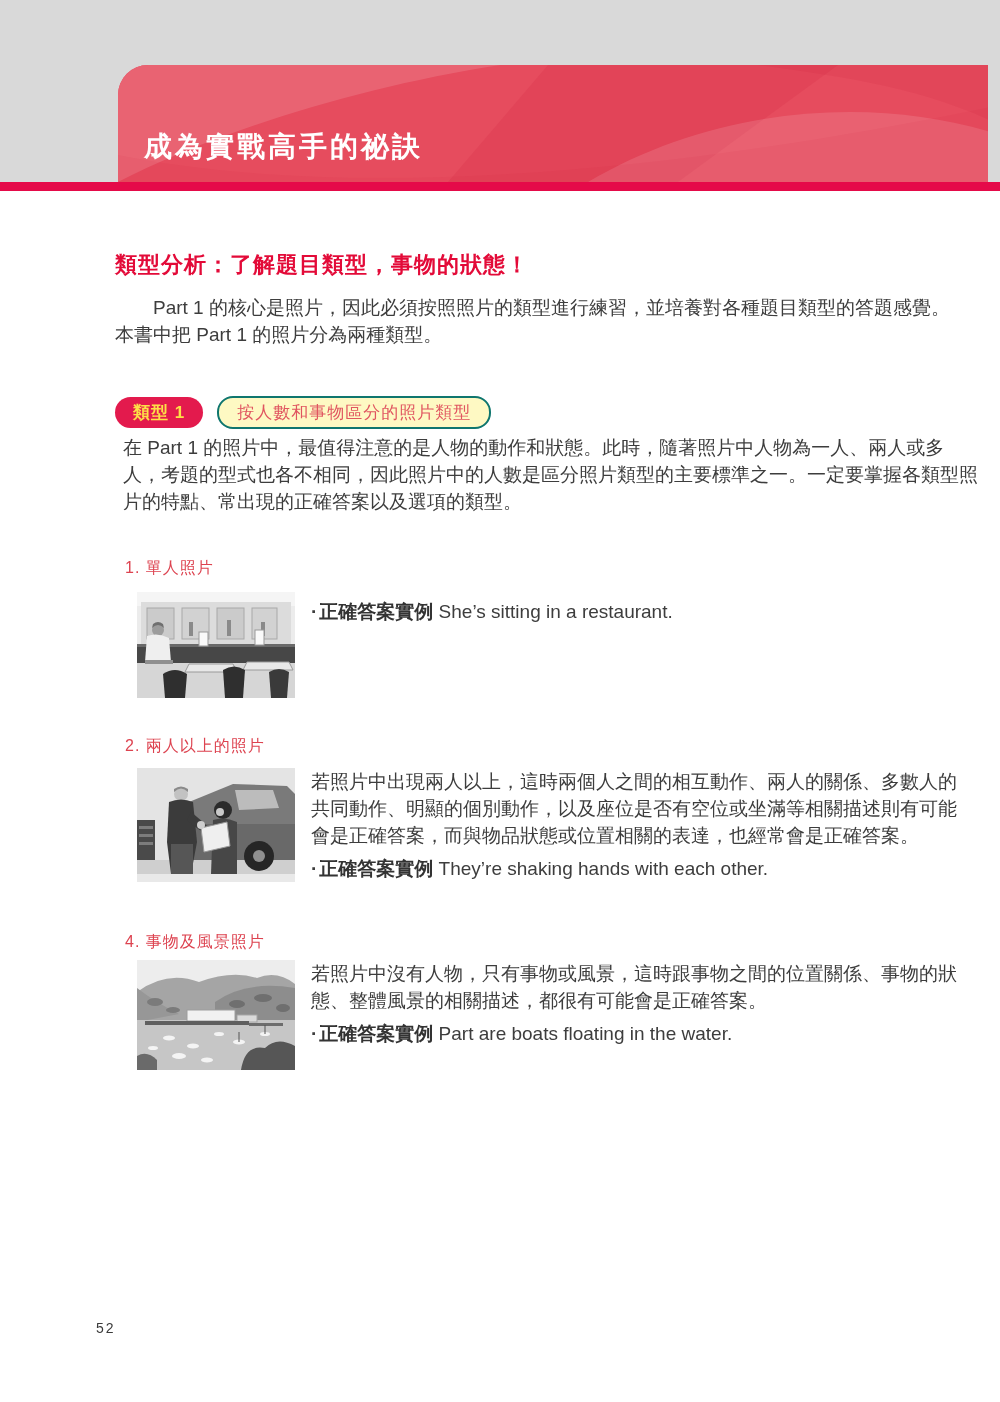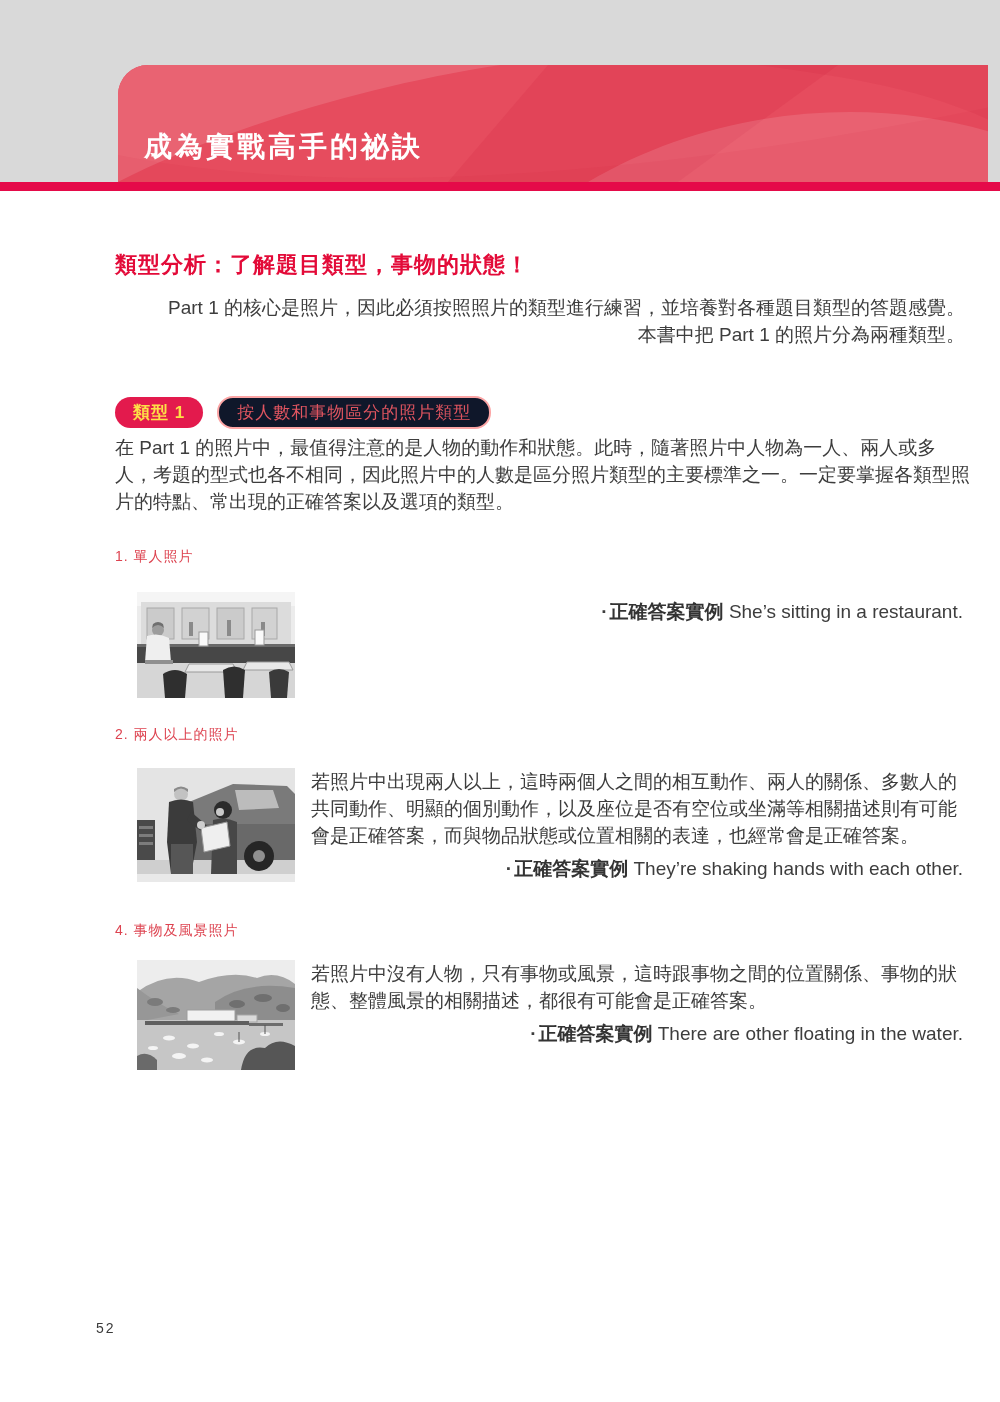--- a/index.html
+++ b/index.html
@@ -25,52 +25,52 @@
   }
   .accent-strip{position:absolute;top:182px;left:0;width:1000px;height:9px;background:#e50a49;}
 
   
   .main-heading{
     position:absolute;left:115px;top:250px;margin:0;
     font-size:22px;font-weight:bold;color:#e30a38;letter-spacing:1px;
   }
   .intro-para{
     position:absolute;left:115px;top:294px;width:850px;margin:0;
-    font-size:19px;line-height:27px;text-indent:2em;color:#3d3d3d;text-align:right;
+    font-size:19px;line-height:27px;text-indent:2em;color:#3d3d3d;
   }
 
   .badge-row{position:absolute;left:115px;top:396px;display:flex;align-items:center;gap:14px;}
   .badge-pill{
     display:inline-block;background:#e31a4d;color:#fde047;
     font-size:17px;font-weight:bold;letter-spacing:1px;
     padding:4px 18px;border-radius:16px;
   }
   .badge-outline{
-    display:inline-block;background:#0f172a;color:#e05560;
+    display:inline-block;background:#fef9c3;color:#e05560;
     font-size:17px;letter-spacing:1px;
-    padding:3px 18px;border-radius:16px;border:2px solid #fca5a5;
+    padding:3px 18px;border-radius:16px;border:2px solid #0f766e;
   }
   .type-para{
-    position:absolute;left:115px;top:434px;width:855px;margin:0;
+    position:absolute;left:123px;top:434px;width:855px;margin:0;
     font-size:19px;line-height:27px;color:#3d3d3d;
   }
 
   
   .sub-heading{
-    position:absolute;left:115px;margin:0;
-    font-size:14px;font-weight:normal;color:#dd4350;letter-spacing:1px;
+    position:absolute;left:115px;margin:10px;
+    font-size:16px;font-weight:normal;color:#dd4350;letter-spacing:1px;
   }
   .sub-row{position:absolute;left:137px;display:flex;gap:16px;}
   .photo{
     flex:0 0 auto;width:158px;background:#e9e9e9;
   }
   .photo svg{display:block;}
   .sub-text{width:652px;font-size:19px;line-height:27px;color:#3d3d3d;}
   .sub-text p{margin:0;}
-  .example-line{margin-top:6px !important;text-align:right;}
+  .example-line{margin-top:6px !important;}
   .example-bullet{font-weight:bold;margin-right:2px;}
   .example-label{font-weight:bold;color:#333333;}
   .example-text{color:#3d3d3d;}
 
   .page-number{
     position:absolute;left:96px;top:1320px;
     font-size:14px;letter-spacing:2px;color:#3a3a3a;
   }
 </style>
 </head>
@@ -197,19 +197,19 @@
         <ellipse cx="70" cy="100" rx="6" ry="2.5" fill="#f4f4f4"></ellipse>
         <ellipse cx="16" cy="88" rx="5" ry="2" fill="#f4f4f4"></ellipse>
         <line x1="102" y1="82" x2="102" y2="72" stroke="#555555" stroke-width="1"></line>
         <line x1="128" y1="74" x2="128" y2="65" stroke="#555555" stroke-width="1"></line>
         <path d="M104,110 Q108,84 128,88 Q140,76 158,86 L158,110 Z" fill="#565656"></path>
         <path d="M0,96 Q10,90 20,100 L20,110 L0,110 Z" fill="#6a6a6a"></path>
       </svg>
     </div>
     <div class="sub-text">
       <p>若照片中沒有人物，只有事物或風景，這時跟事物之間的位置關係、事物的狀態、整體風景的相關描述，都很有可能會是正確答案。</p>
-      <p class="example-line"><span class="example-bullet">·</span><span class="example-label">正確答案實例</span> <span class="example-text">There are other floating in the water.</span></p>
+      <p class="example-line"><span class="example-bullet">·</span><span class="example-label">正確答案實例</span> <span class="example-text">Part are boats floating in the water.</span></p>
     </div>
   </div>
 
   <div class="page-number">52</div>
 
 </div>
 
 </body></html>

